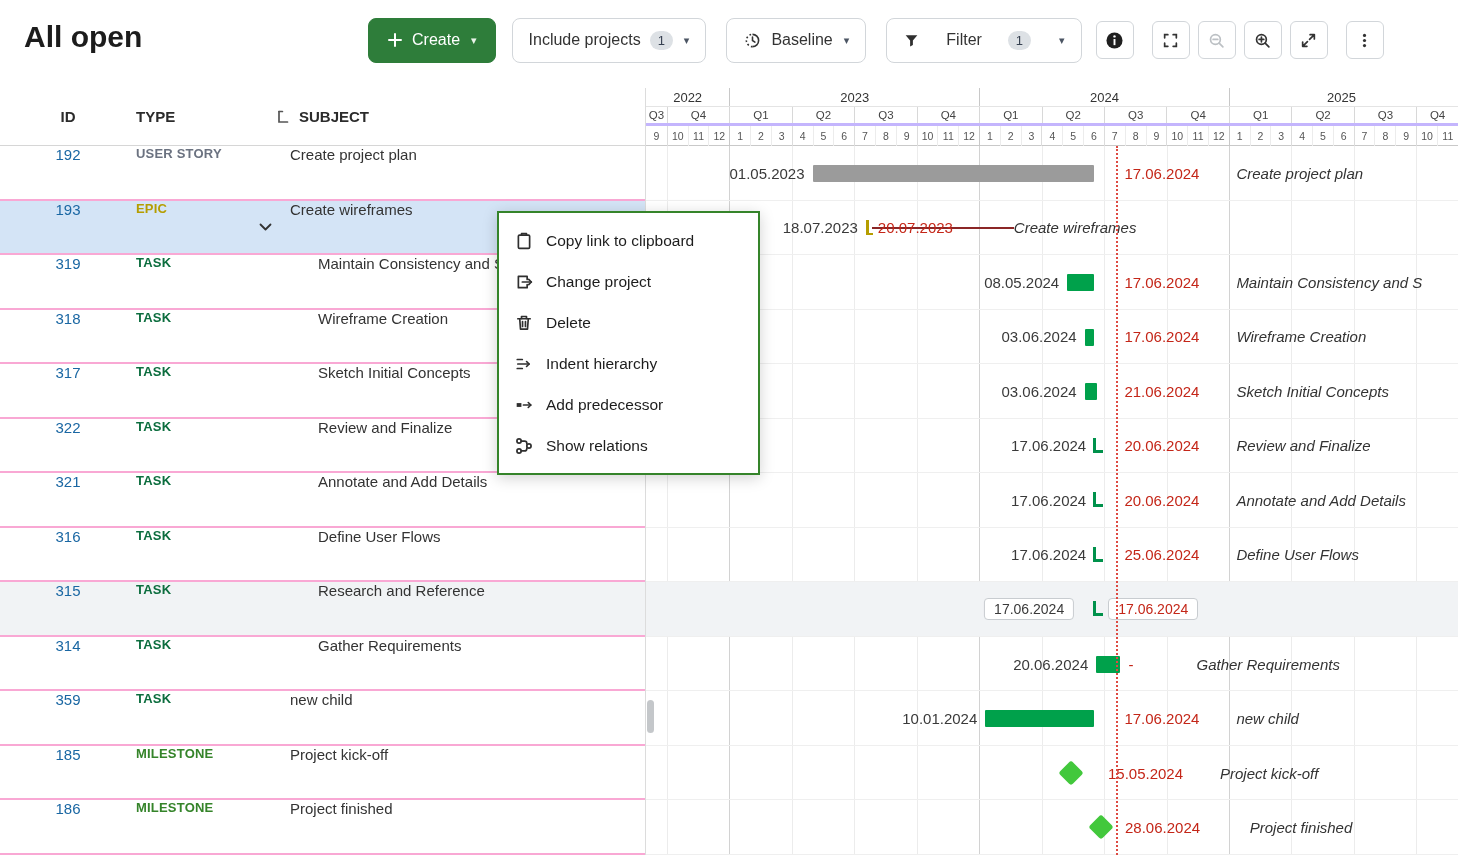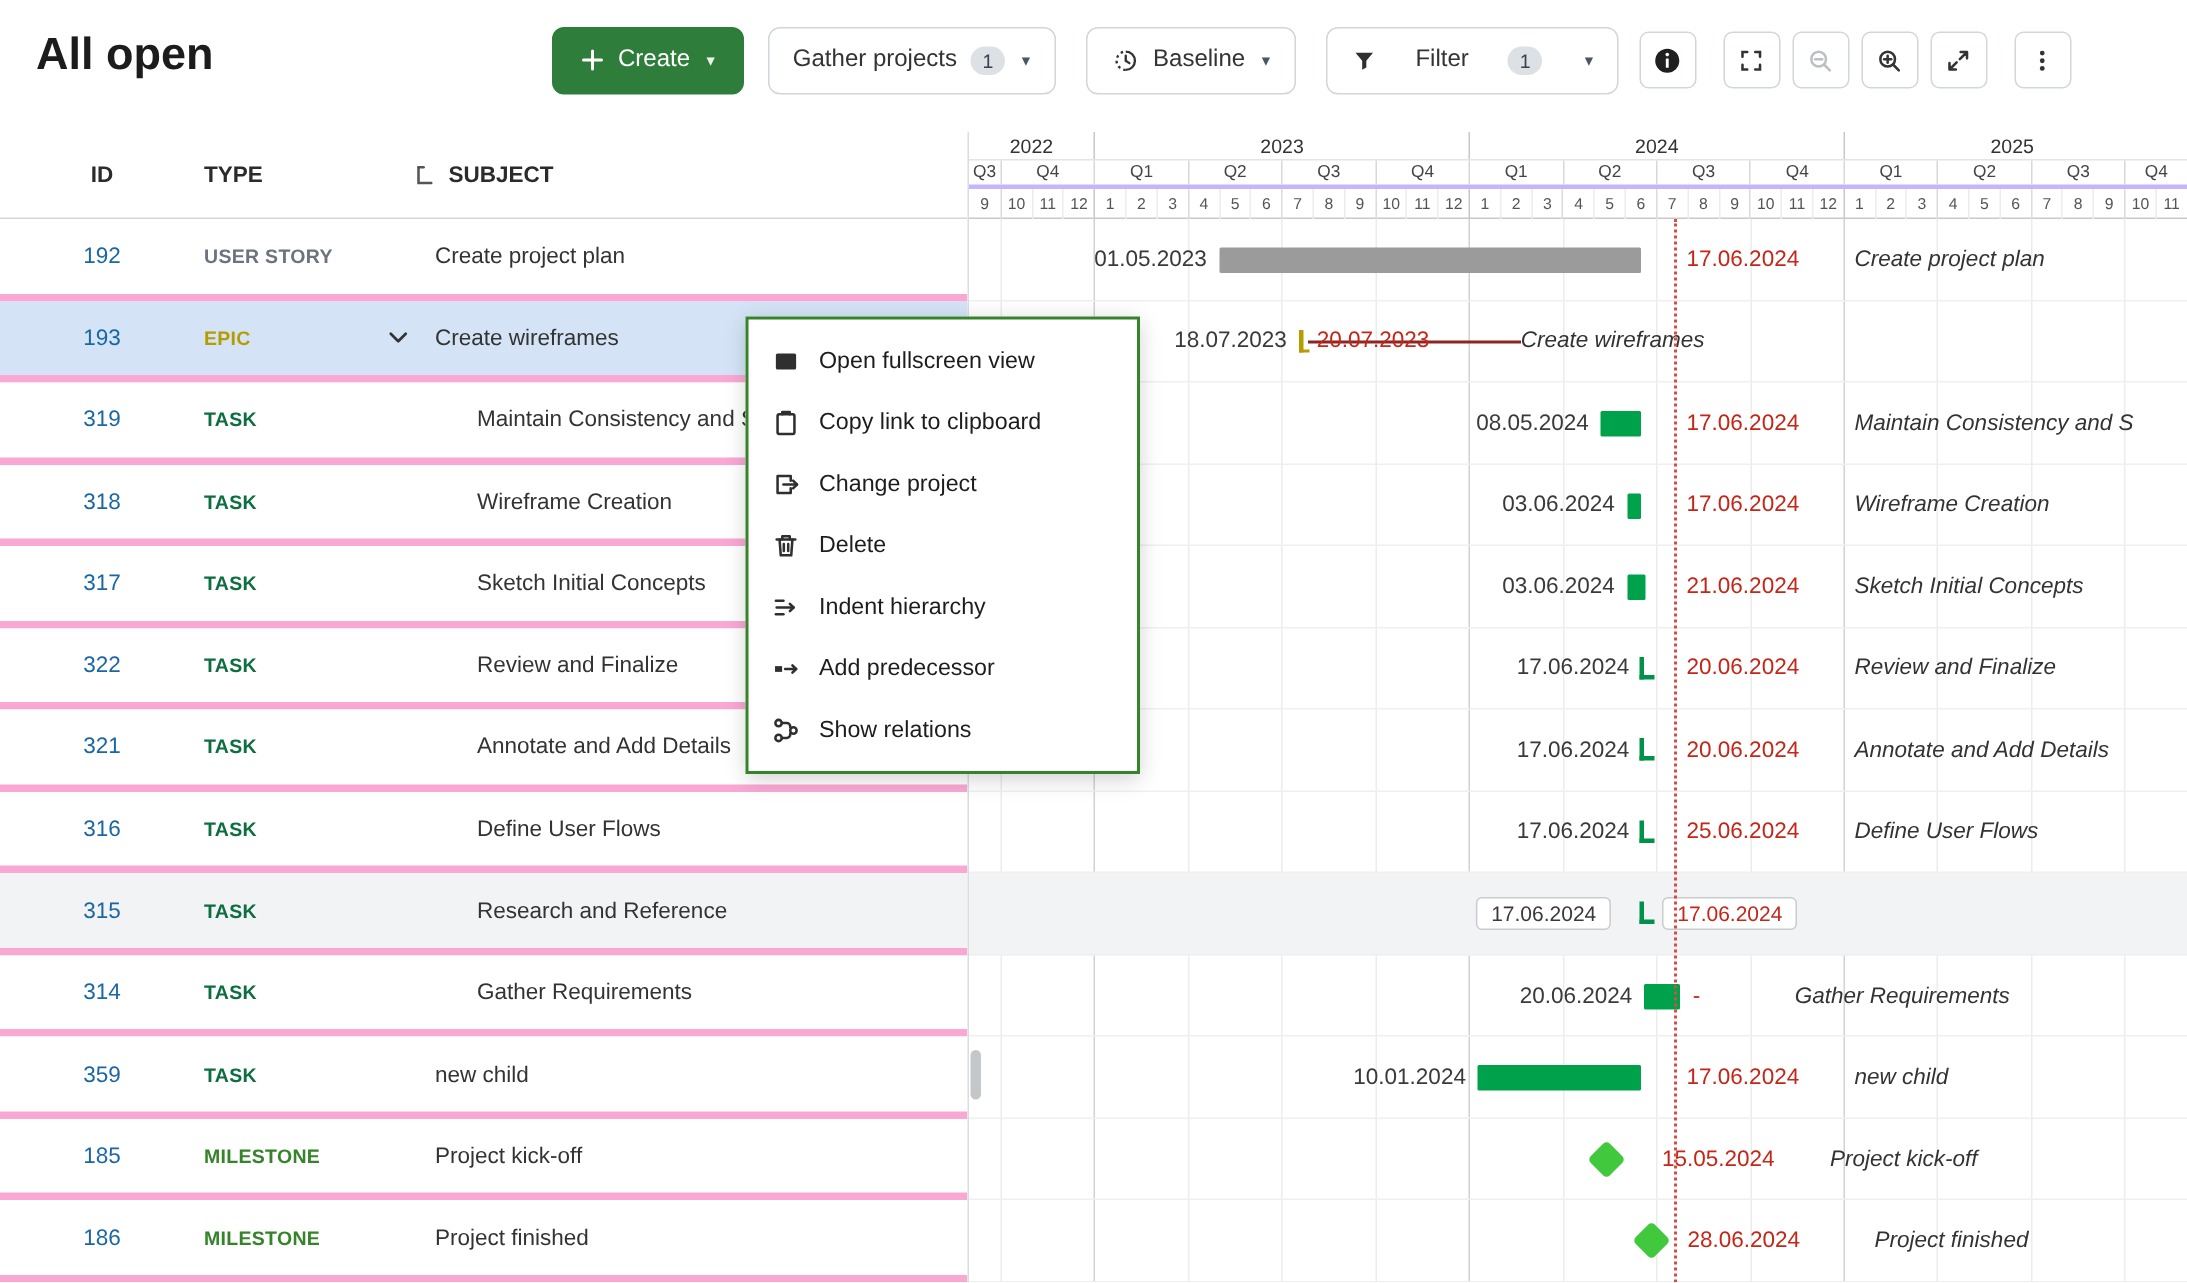--- a/index.html
+++ b/index.html
@@ -28,21 +28,21 @@
   .table-pane{position:absolute;left:0;top:88px;width:645px;height:767px;background:#fff;overflow:hidden;}
   .pane-divider{position:absolute;left:645px;top:88px;width:1px;height:767px;background:#dcdcdc;}
   .scroll-thumb{position:absolute;left:647px;top:700px;width:7px;height:33px;background:#c4c7ca;border-radius:4px;z-index:6;}
 
   .table-header{position:relative;height:58px;border-bottom:1px solid #d6d6d6;display:flex;align-items:center;
                 font-weight:700;font-size:15px;color:#2b2b2b;}
   .th-id{width:136px;text-align:center;}
   .th-type{width:140px;}
   .th-subject{display:flex;align-items:center;gap:9px;}
 
-  .trow{position:relative;height:54.54px;border-bottom:5px solid #f9a8d4;display:flex;align-items:center;font-size:15px;background:#fff;}
+  .trow{position:relative;height:54.54px;border-bottom:2px solid #f9a8d4;display:flex;font-size:15px;background:#fff;}
   .trow.selected{background:#d4e4f6;}
   .trow.hoverrow{background:#f1f3f5;}
   .td-id{width:136px;text-align:center;color:#1a67a3;cursor:pointer;}
   .td-type{width:140px;font-size:13px;font-weight:700;letter-spacing:.2px;}
   .td-subject{flex:1;overflow:hidden;white-space:nowrap;color:#333;}
   .expander{position:absolute;left:259px;top:50%;transform:translateY(-50%);display:flex;cursor:pointer;}
 
   
   .gantt-pane{position:absolute;left:646px;top:88px;width:812px;height:767px;overflow:hidden;}
   .g-header{position:relative;height:58px;border-bottom:1px solid #c9c9c9;}
@@ -97,21 +97,21 @@
       <span style="display:flex;">
         <svg width="16" height="16" viewBox="0 0 16 16">
             <path d="M8 2v12M2 8h12" stroke="#fff" stroke-width="2" stroke-linecap="round"></path>
           </svg>
       </span>
       <span>Create</span>
       <span class="chev">▾</span>
     </div>
 
     <div class="btn btn-include">
-      <span>Gather projects</span>
+      <span>Include projects</span>
       <span class="badge">1</span>
       <span class="chev">▾</span>
     </div>
 
     <div class="btn btn-baseline">
       <span style="display:flex;">
         <svg width="19" height="19" viewBox="0 0 18 18" fill="none">
           <path d="M9 3.2a5.8 5.8 0 0 1 0 11.6" stroke="#333" stroke-width="1.5"></path>
           <path d="M9 14.8a5.8 5.8 0 0 1 0-11.6" stroke="#333" stroke-width="1.5" stroke-dasharray="1.6 2.1"></path>
           <path d="M9 5.8V9l2.3 1.5" stroke="#333" stroke-width="1.5" stroke-linecap="round"></path>
@@ -433,28 +433,20 @@
           <span class="gsubject" style="left: 603.723px;">Project finished</span>
         </div>
         <div class="todayline" style="left: 470.379px;"></div>
       </div>
   </div>
 
   <div class="ctx" id="ctx-menu">
       <div class="ctx-item">
         <span style="display: flex;">
           <svg width="18" height="18" viewBox="0 0 16 16" fill="none" stroke="#2f2f2f" stroke-width="1.5" stroke-linecap="round" stroke-linejoin="round">
-            <rect x="2" y="3.2" width="12" height="9.6" rx="1" fill="#2f2f2f" stroke="none"></rect>
-          </svg>
-        </span>
-        <span>Open fullscreen view</span>
-      </div>
-      <div class="ctx-item">
-        <span style="display: flex;">
-          <svg width="18" height="18" viewBox="0 0 16 16" fill="none" stroke="#2f2f2f" stroke-width="1.5" stroke-linecap="round" stroke-linejoin="round">
             <rect x="3" y="2.8" width="10" height="11.7" rx="1"></rect>
             <path d="M5.8 2.8V1.5h4.4v1.3"></path>
           </svg>
         </span>
         <span>Copy link to clipboard</span>
       </div>
       <div class="ctx-item">
         <span style="display: flex;">
           <svg width="18" height="18" viewBox="0 0 16 16" fill="none" stroke="#2f2f2f" stroke-width="1.5" stroke-linecap="round" stroke-linejoin="round">
             <path d="M10.8 5.8V3H3v10h7.8v-2.8"></path>

